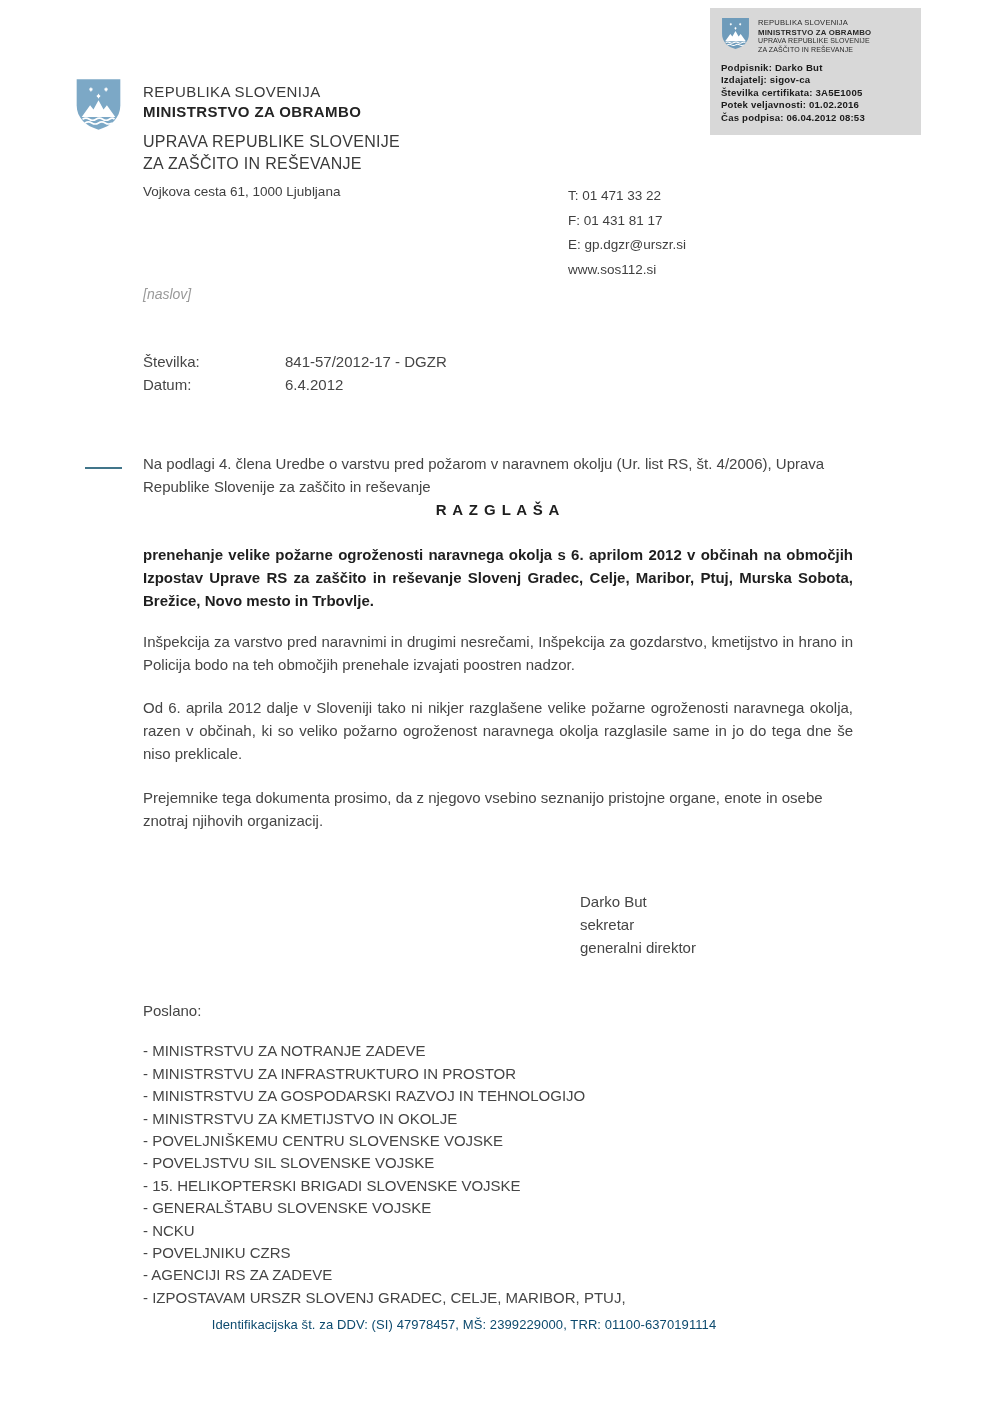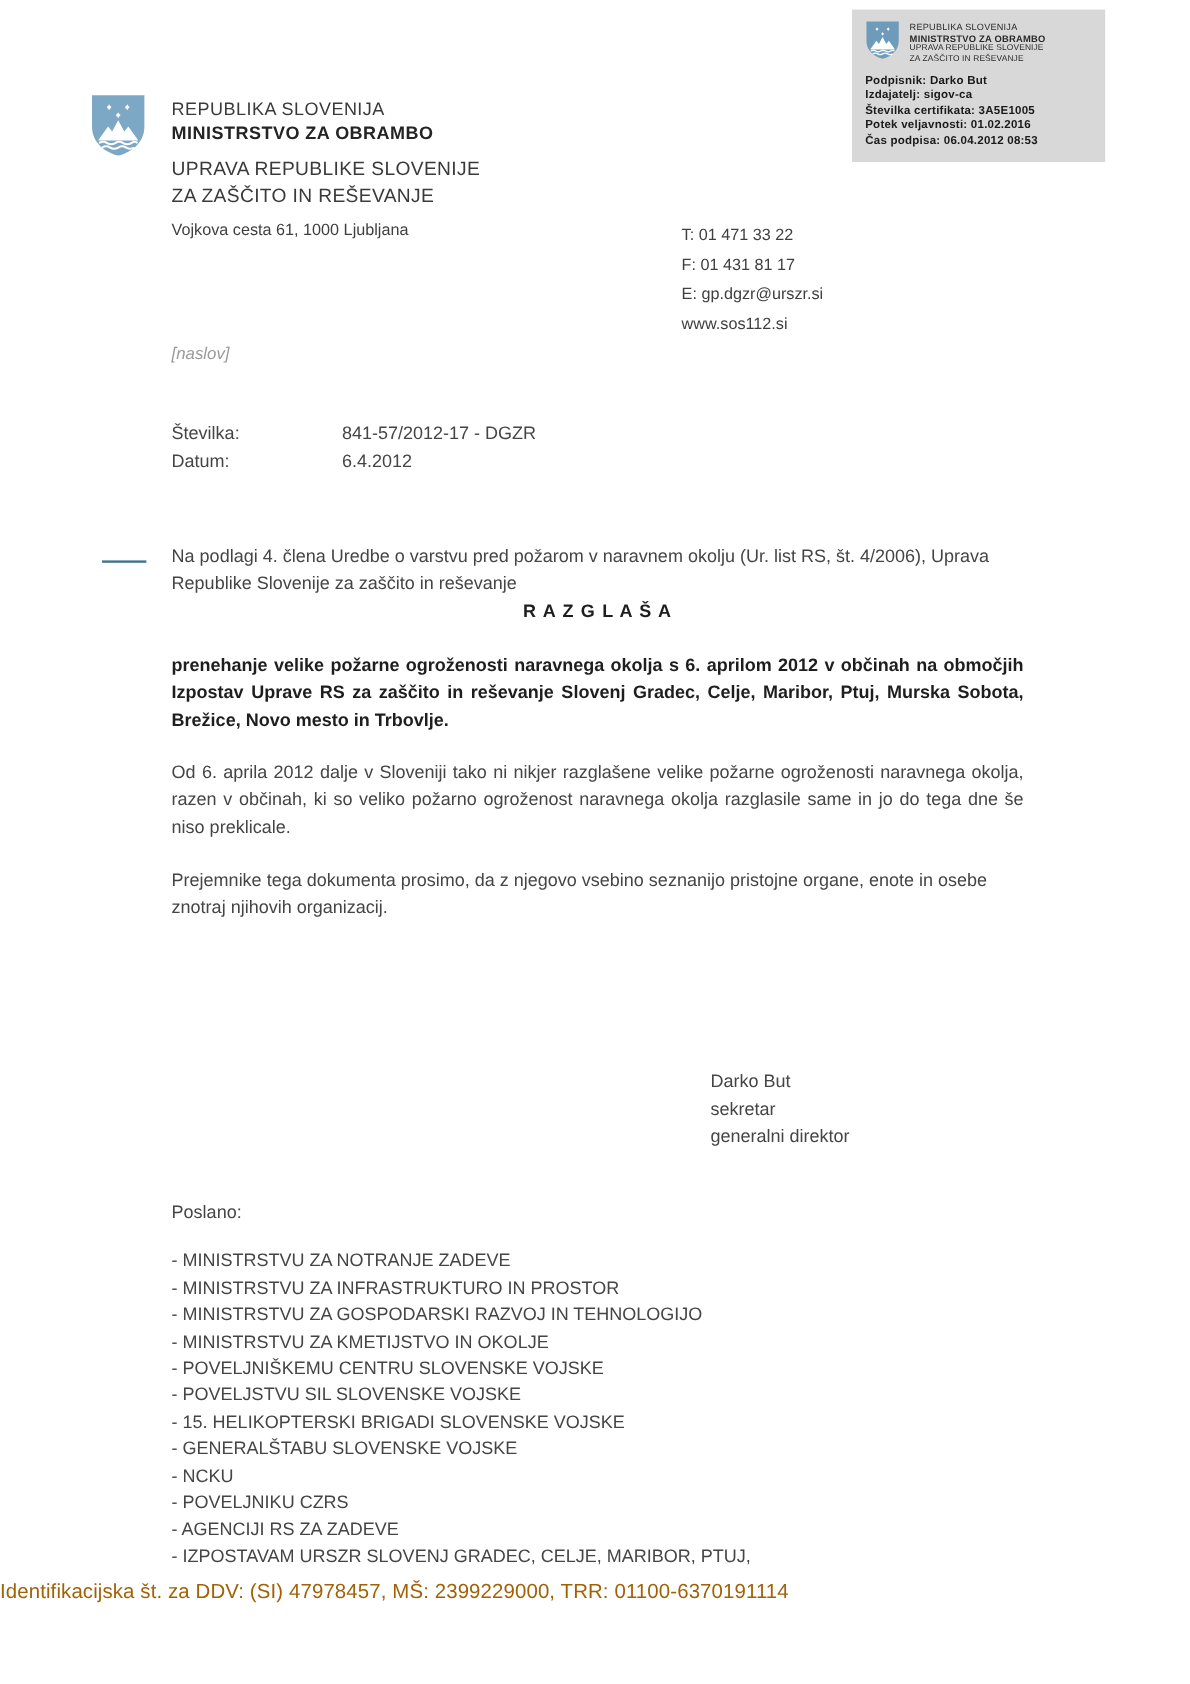--- a/index.html
+++ b/index.html
@@ -44,27 +44,27 @@
   .fold-mark{position:absolute;left:85px;top:467px;width:37px;border-top:2px solid var(--rule-teal);}
 
   
   .bodytext{position:absolute;left:143px;top:452px;width:710px;font-size:15px;line-height:23px;color:var(--text);}
   .bodytext .title{text-align:center;font-weight:bold;color:var(--text-dark);letter-spacing:1px;}
   .bodytext .declaration{margin-top:22px;text-align:justify;font-weight:bold;color:var(--text-dark);}
   .bodytext .p2{margin-top:18px;text-align:justify;}
   .bodytext .p3{margin-top:20px;text-align:justify;}
   .bodytext .p4{margin-top:21px;}
 
-  .signatory{position:absolute;left:592px;top:890px;font-size:15px;line-height:23px;}
+  .signatory{position:absolute;left:580px;top:890px;font-size:15px;line-height:23px;}
 
   .poslano{position:absolute;left:143px;top:1000px;font-size:15px;line-height:22.4px;}
   .poslano .label{margin-bottom:18px;}
 
-  .footer{position:absolute;left:0;top:1317px;width:100%;text-align:left;
-          font-size:17px;letter-spacing:.1px;color:#a16207;}
+  .footer{position:absolute;left:0;top:1317px;width:100%;text-align:center;
+          font-size:13px;letter-spacing:.1px;color:#0c4a6e;}
 </style>
 </head>
 <body>
 
 <div class="page">
 
   <div class="stamp">
     <div class="stamp-head">
       <svg class="stamp-coa" viewBox="0 0 56 62">
         <path d="M2 1 H54 V32 C54 47 43 57 28 61 C13 57 2 47 2 32 Z" fill="#6E9BBA"></path>
@@ -130,20 +130,21 @@
       <div>6.4.2012</div>
     </div>
   </div>
 
   <div class="fold-mark"></div>
 
   <div class="bodytext">
     <p class="intro">Na podlagi 4. člena Uredbe o varstvu pred požarom v naravnem okolju (Ur. list RS, št. 4/2006), Uprava Republike Slovenije za zaščito in reševanje</p>
     <p class="title">R A Z G L A Š A</p>
     <p class="declaration">prenehanje velike požarne ogroženosti naravnega okolja s 6. aprilom 2012 v občinah na območjih Izpostav Uprave RS za zaščito in reševanje Slovenj Gradec, Celje, Maribor, Ptuj, Murska Sobota,  Brežice, Novo mesto in Trbovlje.</p>
+    <p class="p2">Inšpekcija za varstvo pred naravnimi in drugimi nesrečami, Inšpekcija za gozdarstvo, kmetijstvo in hrano in Policija bodo na teh območjih prenehale izvajati poostren nadzor.</p>
     <p class="p3">Od 6. aprila 2012 dalje v Sloveniji tako ni nikjer razglašene velike požarne ogroženosti naravnega okolja, razen v občinah, ki so veliko požarno ogroženost naravnega okolja razglasile same in jo do tega dne še niso preklicale.</p>
     <p class="p4">Prejemnike tega dokumenta prosimo, da z njegovo vsebino seznanijo pristojne organe, enote in osebe znotraj njihovih organizacij.</p>
   </div>
 
   <div class="signatory">
     <div>Darko But</div>
     <div>sekretar</div>
     <div>generalni direktor</div>
   </div>
 

